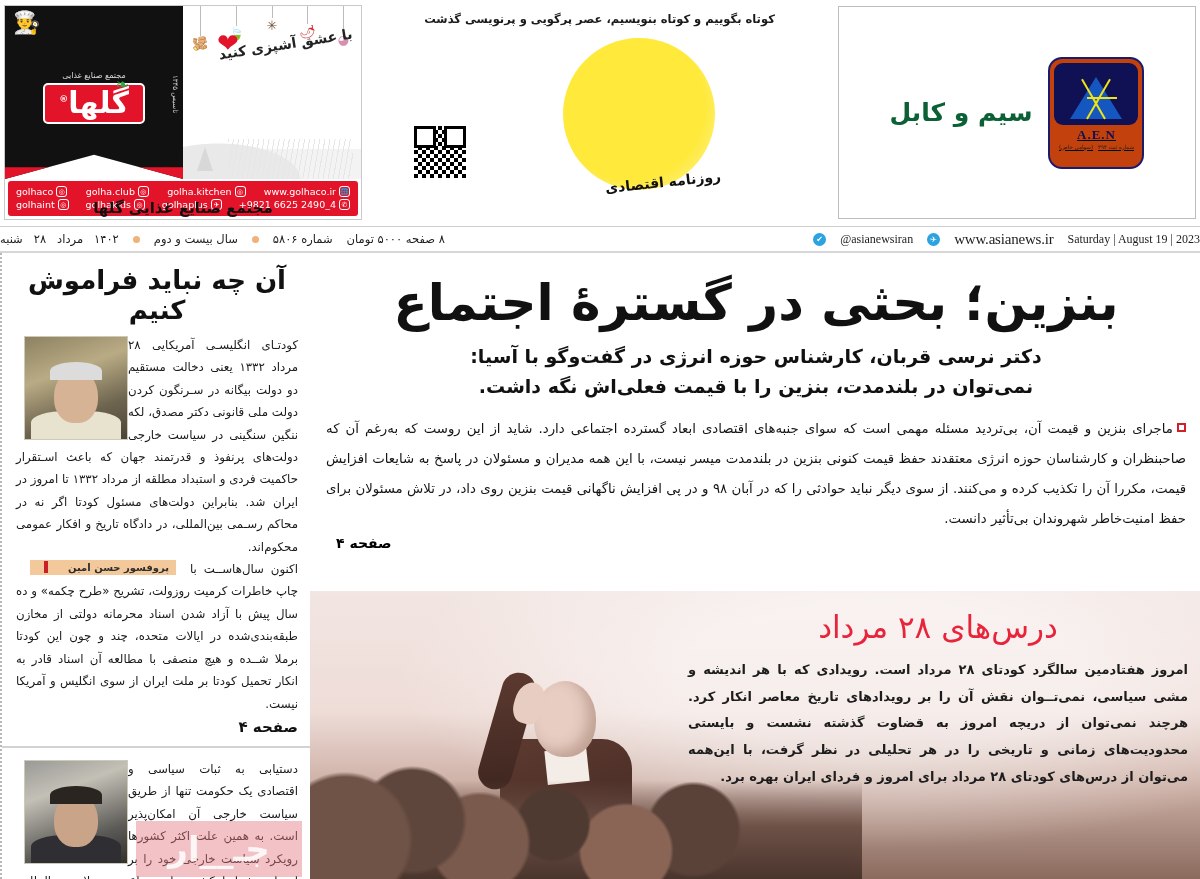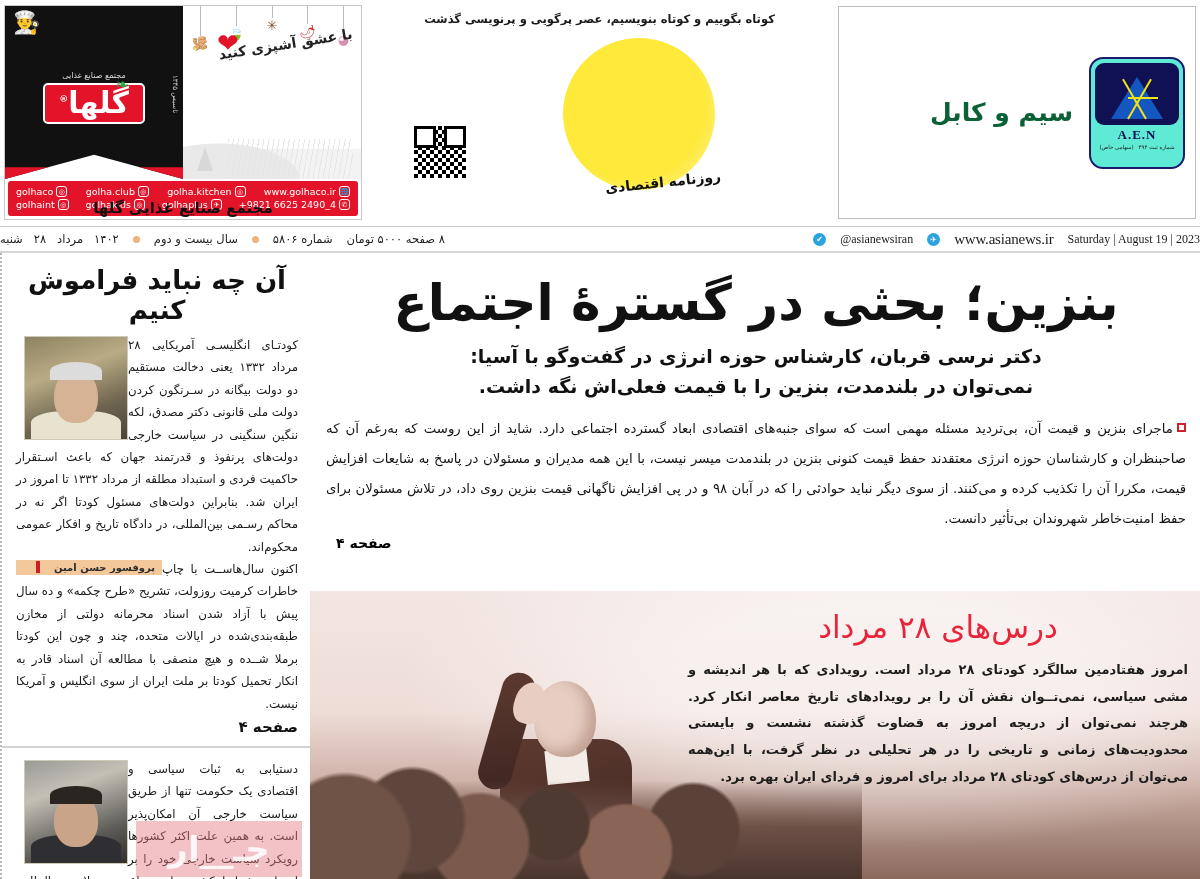--- a/index.html
+++ b/index.html
@@ -282,21 +282,21 @@
   .qr::after { top:0; right:0; }
 
   
   .ad-linco {
     width: 358px;
     margin: 6px 4px 7px 5px;
     border: 1px solid #bdbdbd;
     display: flex;
     flex-direction: row-reverse;
     align-items: center;
-    justify-content: flex-end;
+    justify-content: center;
     gap: 16px;
     padding: 6px 10px;
     background:#fff;
   }
   .linco-text {
     text-align: center;
     line-height: 1;
   }
   .linco-sim {
     font-size: 25px;
@@ -309,27 +309,28 @@
     font-weight: bold;
     color: #cf1126;
     margin-top: 6px;
     letter-spacing: -2px;
   }
   .aen-logo {
     width: 96px;
     height: 112px;
     border: 2px solid #1b1b6e;
     border-radius: 14px;
-    background: #5eead4;
+    background: #c2410c;
     padding: 4px;
     display: flex;
     flex-direction: column;
     align-items: center;
     justify-content: flex-start;
     position: relative;
+    text-decoration: underline;
   }
   .aen-inner {
     width: 100%;
     height: 62px;
     background: #101055;
     border-radius: 9px;
     position: relative;
     overflow: hidden;
   }
   .aen-tri {
@@ -489,27 +490,27 @@
     border-radius: 40% 40% 0 0;
   }
   .suit.dark { background: #2e2e33; }
   .face.dark-hair::after { background:#2a2520; }
   .face2 { background:#c9a488; }
   .byline {
     clear: left;
     display: inline-flex;
     flex-direction: row-reverse;
     align-items: center;
-    gap: 14px;
+    gap: 20px;
     background: #f3c89a;
     font-size: 10px;
     font-weight: bold;
     color: #2d2d2d;
-    padding: 1px 7px 2px 20px;
-    margin: 2px 0 3px;
+    padding: 1px 7px 2px 14px;
+    margin: 2px 14px 3px;
     position: relative;
     float: left;
   }
   .byline .barmark {
     width: 4px; height: 12px;
     background: #c81f28;
     display: inline-block;
   }
   .page-ref {
     font-size: 15px;

